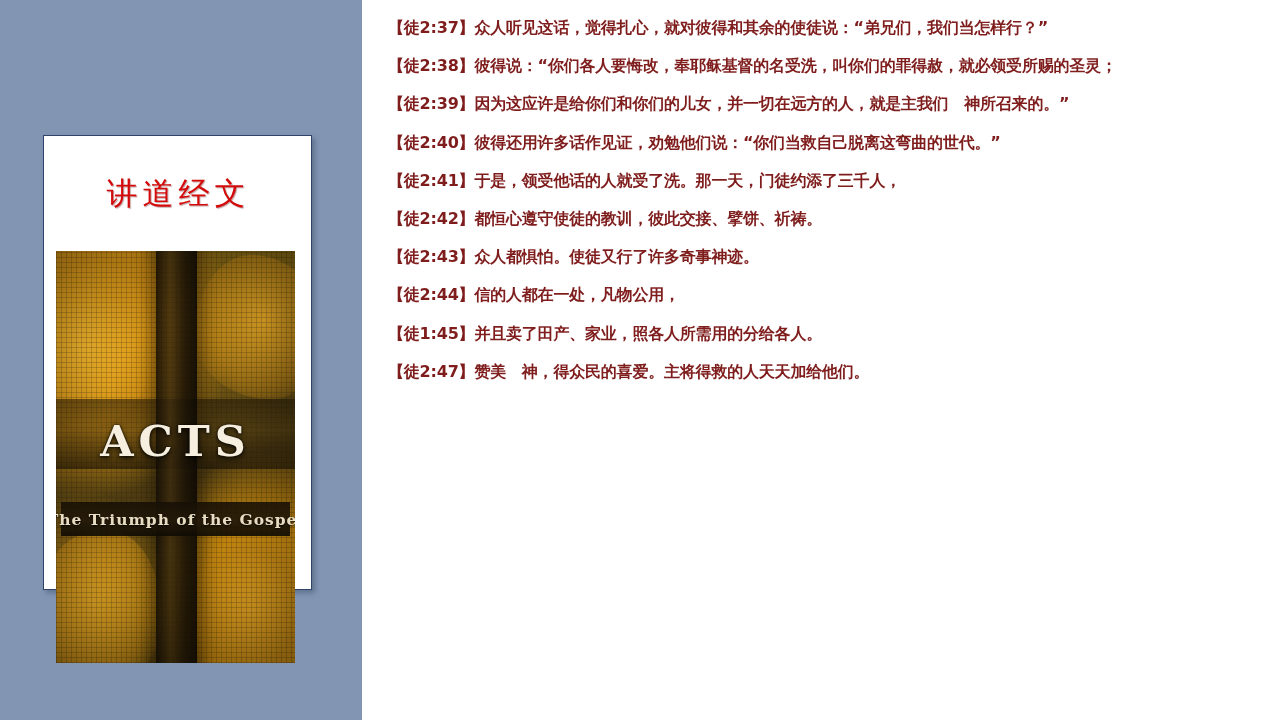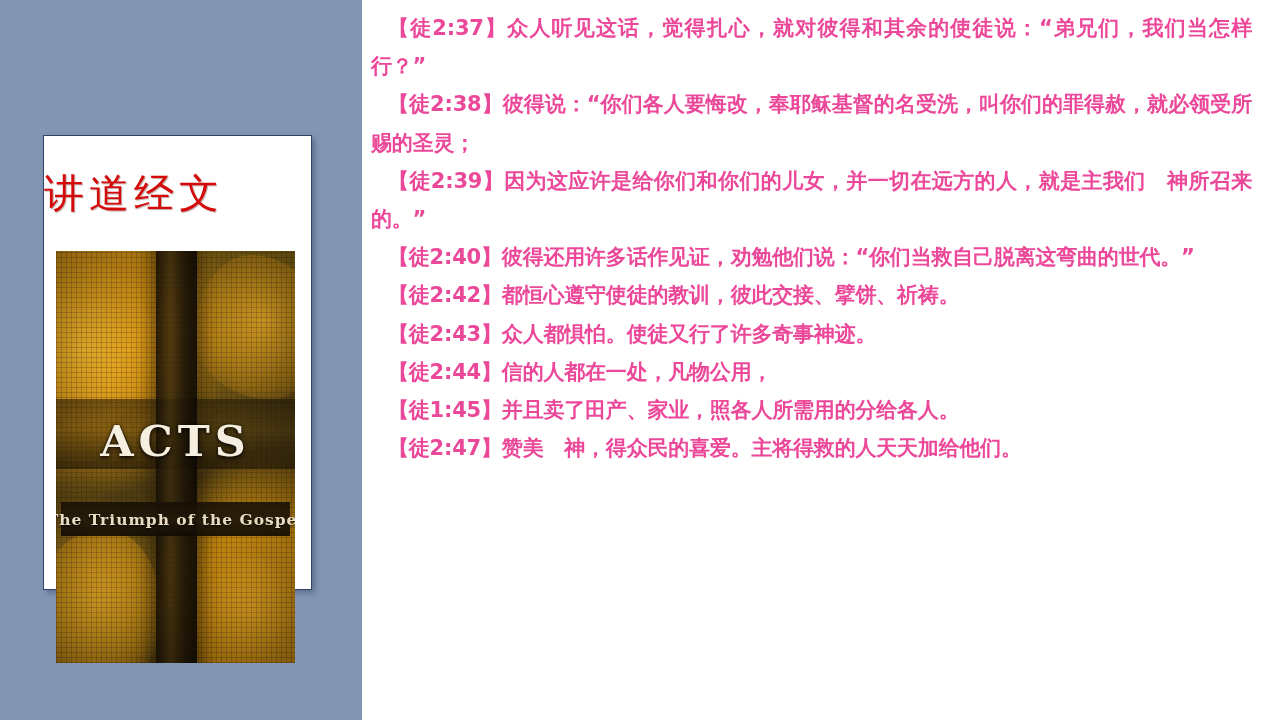--- a/index.html
+++ b/index.html
@@ -44,23 +44,24 @@
     box-shadow: 3px 3px 5px rgba(30, 45, 70, 0.35);
   }
 
   #card-title {
     position: absolute;
     left: 0;
     top: 0;
     width: 269px;
     height: 97px;
     line-height: 115px;
+    text-align: center;
     color: #d40a0a;
     font-family: "DejaVu Serif", "Liberation Serif", serif;
-    font-size: 40px;
+    font-size: 31px;
     font-weight: 400;
     letter-spacing: 5px;
     text-shadow: 1px 1px 1px rgba(120, 60, 60, 0.45);
     white-space: nowrap;
   }
 
   
   #acts-cover {
     position: absolute;
     left: 12px;
@@ -174,23 +175,23 @@
     left: 362px;
     top: 0;
     width: 918px;
     height: 720px;
     background: #ffffff;
     padding: 9px 28px 0 9px;
     box-sizing: border-box;
   }
 
   .verse {
-    color: #ec4899;
+    color: #7f1d1d;
     font-family: "DejaVu Sans", "Liberation Sans", sans-serif;
-    font-size: 21px;
+    font-size: 16px;
     font-weight: 700;
     line-height: 38.2px;
     text-indent: 17px;
     margin: 0;
     letter-spacing: -0.2px;
     text-align: justify;
     text-justify: inter-character;
     -webkit-font-smoothing: antialiased;
   }
 </style>
@@ -223,20 +224,21 @@
       </div>
 
     </div>
   </div>
 
   <div id="scripture-body">
     <p class="verse">【徒2:37】众人听见这话，觉得扎心，就对彼得和其余的使徒说：“弟兄们，我们当怎样行？”</p>
     <p class="verse">【徒2:38】彼得说：“你们各人要悔改，奉耶稣基督的名受洗，叫你们的罪得赦，就必领受所赐的圣灵；</p>
     <p class="verse">【徒2:39】因为这应许是给你们和你们的儿女，并一切在远方的人，就是主我们　神所召来的。”</p>
     <p class="verse">【徒2:40】彼得还用许多话作见证，劝勉他们说：“你们当救自己脱离这弯曲的世代。”</p>
+    <p class="verse">【徒2:41】于是，领受他话的人就受了洗。那一天，门徒约添了三千人，</p>
     <p class="verse">【徒2:42】都恒心遵守使徒的教训，彼此交接、擘饼、祈祷。</p>
     <p class="verse">【徒2:43】众人都惧怕。使徒又行了许多奇事神迹。</p>
     <p class="verse">【徒2:44】信的人都在一处，凡物公用，</p>
     <p class="verse">【徒1:45】并且卖了田产、家业，照各人所需用的分给各人。</p>
     <p class="verse">【徒2:47】赞美　神，得众民的喜爱。主将得救的人天天加给他们。</p>
   </div>
 
 </div>
 
 </body></html>

